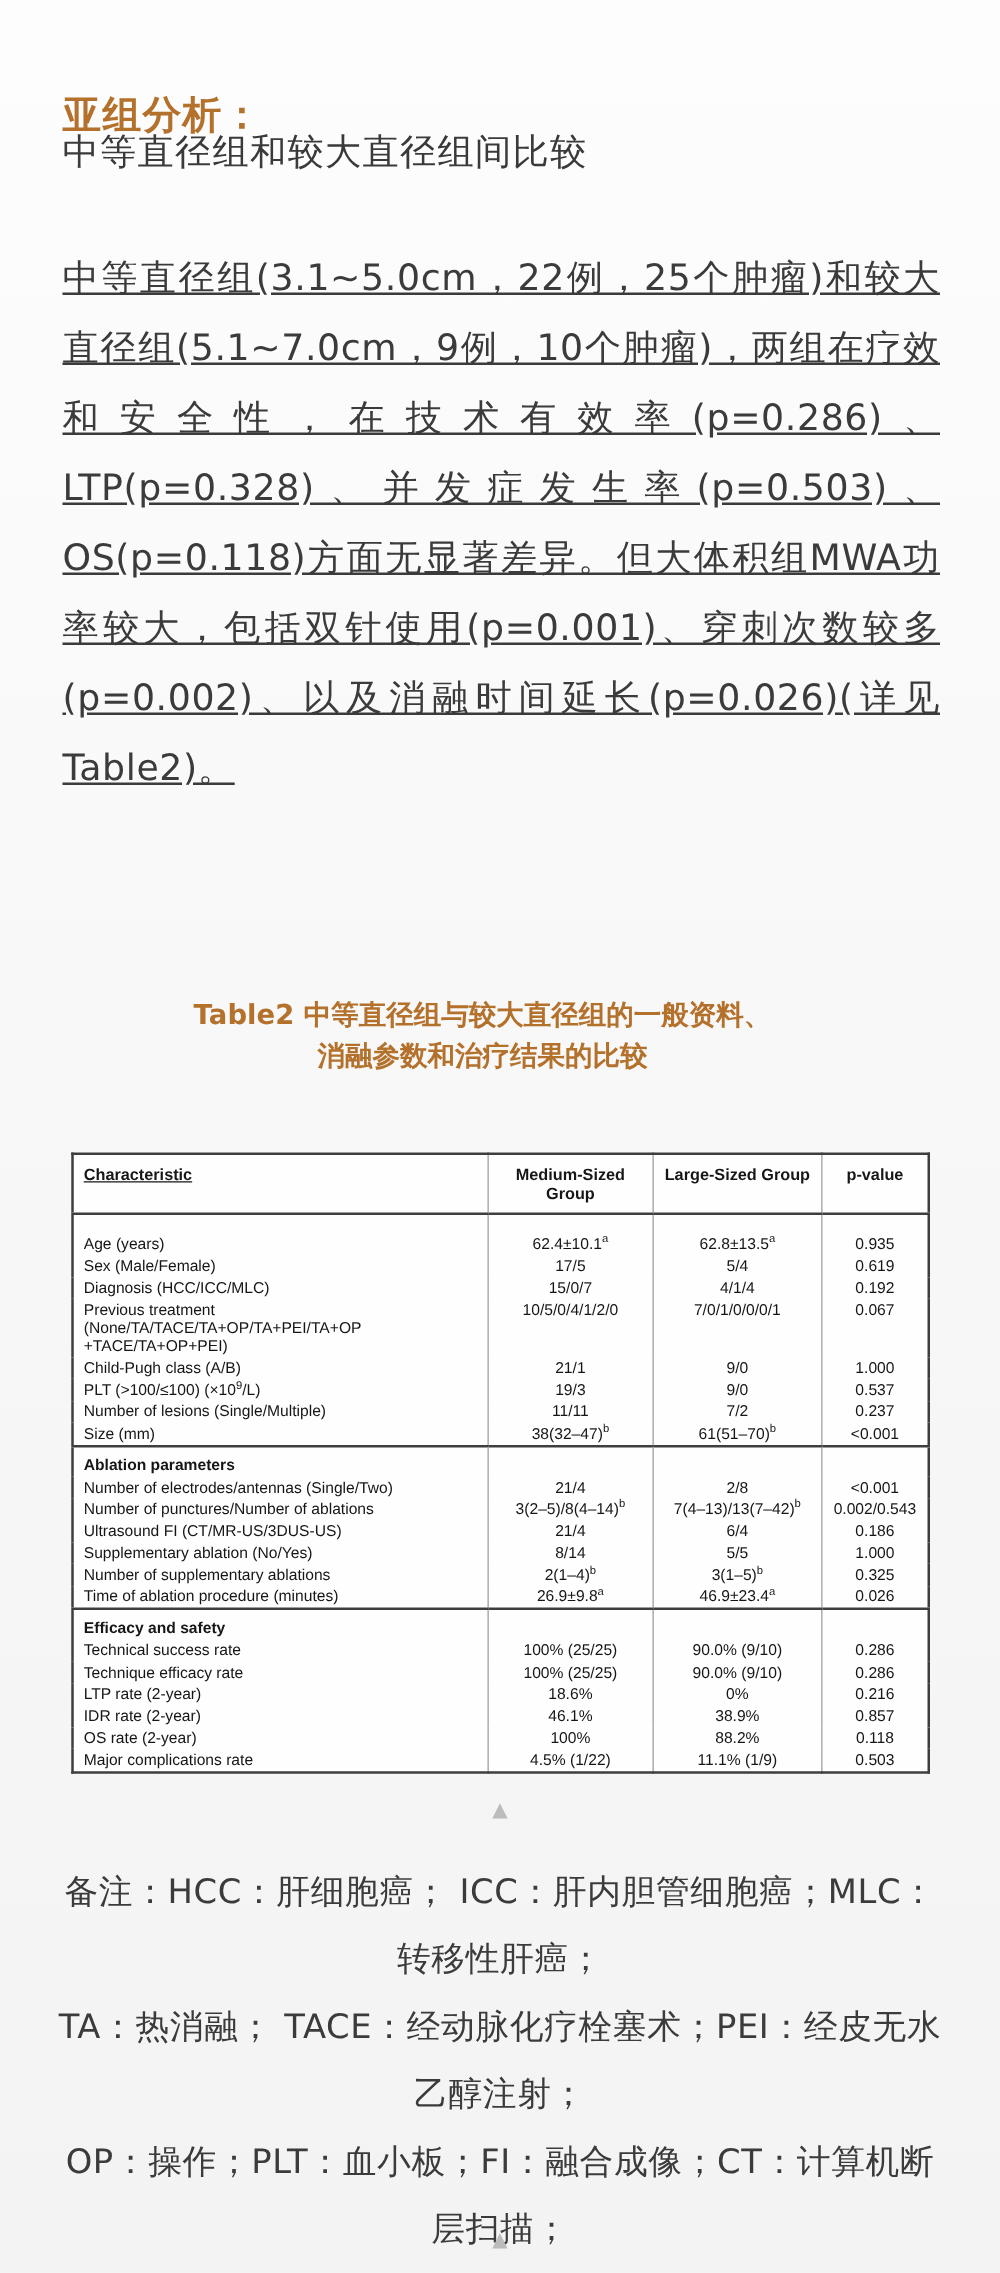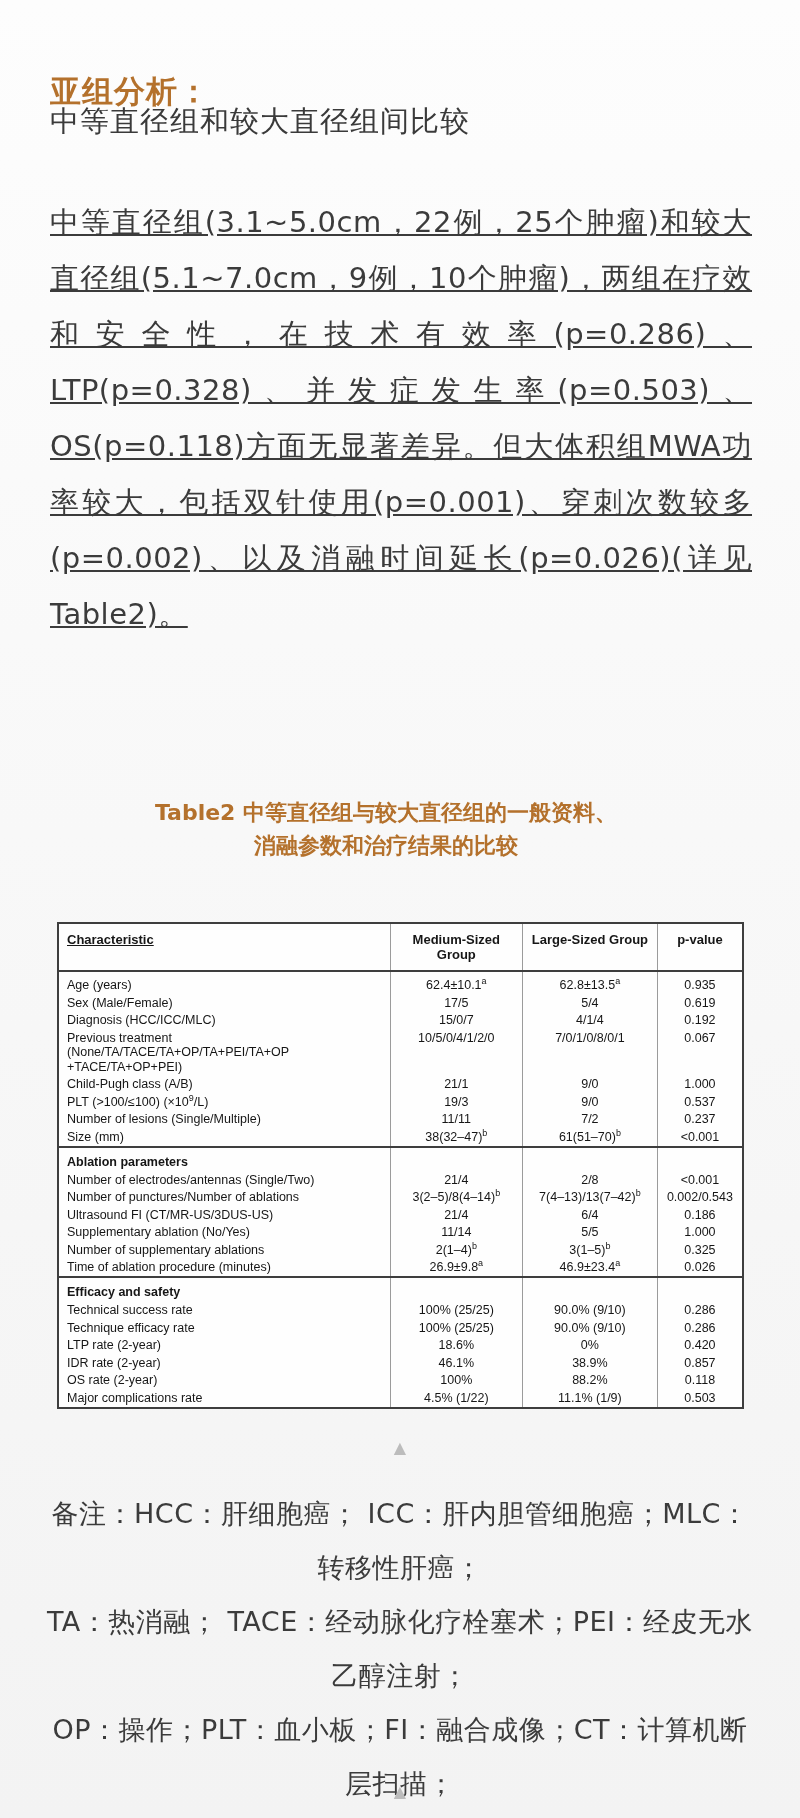--- a/index.html
+++ b/index.html
@@ -42,21 +42,21 @@
   .paper-table th, .paper-table td { vertical-align: top; }
   .paper-table th {
     padding: 9px 8px 8px 8px; font-size: 13px; font-weight: bold;
     text-align: center; border-bottom: 2px solid #3e3e3e;
   }
   .paper-table th.label { text-align: left; text-decoration: underline; }
   .paper-table td { padding: 1.5px 8px; }
   .paper-table td.label { text-align: left; white-space: pre-line; }
   .paper-table td.val { text-align: center; }
   .paper-table th + th, .paper-table td + td { border-left: 1px solid #9b9b9b; }
-  .paper-table tbody tr:first-child td { padding-top: 6px; }
+  .paper-table tbody tr:first-child td { padding-top: 16px; }
   .paper-table tr.section-row td {
     border-top: 2px solid #3e3e3e; padding-top: 7px; padding-bottom: 2px;
   }
   .paper-table tr.section-row td.label { font-weight: bold; }
   .paper-table sup { font-size: 9px; line-height: 0; }
   .paper-table b { font-weight: normal; }
   .indicator {
     position: absolute; left: 0; width: 800px; text-align: center;
     font-size: 16px; color: #bcbcbc;
   }
@@ -115,21 +115,21 @@
         <tr>
           <td class="label">Diagnosis (HCC/ICC/MLC)</td>
           <td class="val">15/0/7</td>
           <td class="val">4/1/4</td>
           <td class="val">0.192</td>
         </tr>
         <tr>
           <td class="label">Previous treatment (None/TA/TACE/TA+OP/TA+PEI/TA+OP
 +TACE/TA+OP+PEI)</td>
           <td class="val">10/5/0/4/1/2/0</td>
-          <td class="val">7/0/1/0/8/0/1</td>
+          <td class="val">7/0/1/0/0/0/1</td>
           <td class="val">0.067</td>
         </tr>
         <tr>
           <td class="label">Child-Pugh class (A/B)</td>
           <td class="val">21/1</td>
           <td class="val">9/0</td>
           <td class="val">1.000</td>
         </tr>
         <tr>
           <td class="label">PLT (&gt;100/≤100) (×10<sup>9</sup>/L)</td>
@@ -168,21 +168,21 @@
           <td class="val"><b>0.002</b>/0.543</td>
         </tr>
         <tr>
           <td class="label">Ultrasound FI (CT/MR-US/3DUS-US)</td>
           <td class="val">21/4</td>
           <td class="val">6/4</td>
           <td class="val">0.186</td>
         </tr>
         <tr>
           <td class="label">Supplementary ablation (No/Yes)</td>
-          <td class="val">11/14</td>
+          <td class="val">8/14</td>
           <td class="val">5/5</td>
           <td class="val">1.000</td>
         </tr>
         <tr>
           <td class="label">Number of supplementary ablations</td>
           <td class="val">2(1–4)<sup>b</sup></td>
           <td class="val">3(1–5)<sup>b</sup></td>
           <td class="val">0.325</td>
         </tr>
         <tr>
@@ -206,21 +206,21 @@
         <tr>
           <td class="label">Technique efficacy rate</td>
           <td class="val">100% (25/25)</td>
           <td class="val">90.0% (9/10)</td>
           <td class="val">0.286</td>
         </tr>
         <tr>
           <td class="label">LTP rate (2-year)</td>
           <td class="val">18.6%</td>
           <td class="val">0%</td>
-          <td class="val">0.420</td>
+          <td class="val">0.216</td>
         </tr>
         <tr>
           <td class="label">IDR rate (2-year)</td>
           <td class="val">46.1%</td>
           <td class="val">38.9%</td>
           <td class="val">0.857</td>
         </tr>
         <tr>
           <td class="label">OS rate (2-year)</td>
           <td class="val">100%</td>

